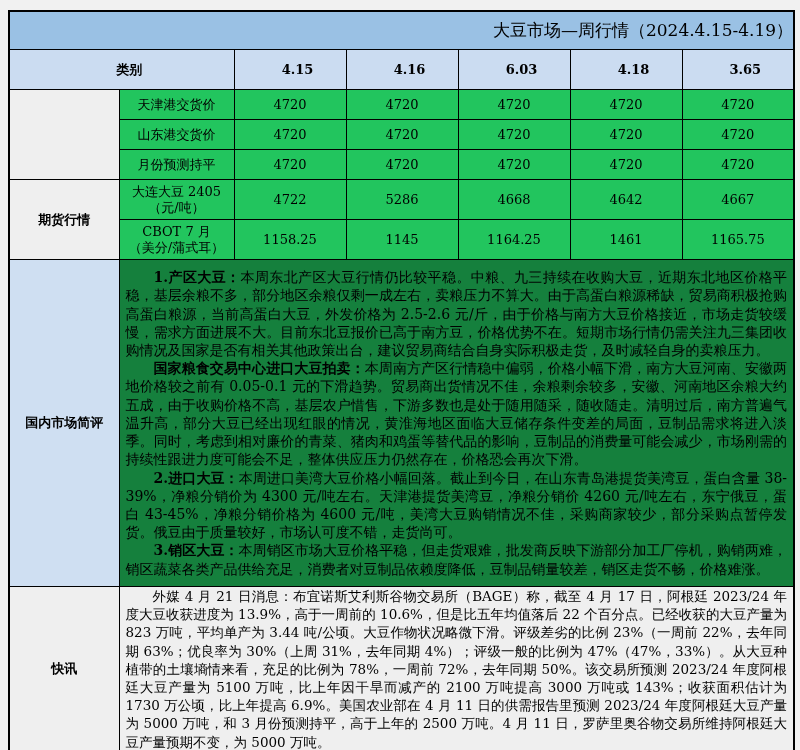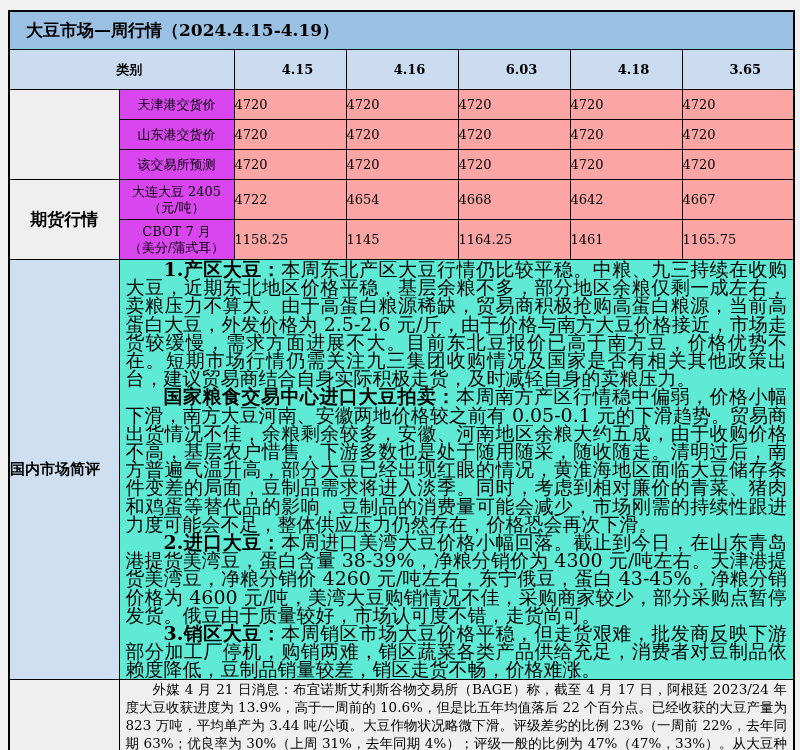--- a/index.html
+++ b/index.html
@@ -16,68 +16,69 @@
     width:785px;
     border:2px solid #000;
   }
   td{
     border:1px solid #000;
     padding:0;
     overflow:hidden;
   }
   .title-cell{
     background:#9ac1e4;
-    text-align:left;
-    vertical-align:middle;
-    font-weight:bold;
+    text-align:right;
+    vertical-align:middle;
+    font-weight:normal;
     font-size:17px;
     height:37px;
     padding-left:16px;
   }
   .head-cell{
     background:#cbdcf1;
     text-align:center;
     vertical-align:middle;
     font-weight:bold;
     font-size:13px;
     height:39px;
     padding-left:15px;
   }
   .label-col{
     background:#efefef;
     text-align:center;
     vertical-align:middle;
     font-weight:bold;
-    font-size:17px;
+    font-size:13px;
   }
   .item-cell{
-    background:#d946ef;
+    background:#22c55e;
     text-align:center;
     vertical-align:middle;
     font-size:13px;
   }
   .val-cell{
-    background:#fca5a5;
-    text-align:left;
+    background:#22c55e;
+    text-align:center;
     vertical-align:middle;
     font-size:13px;
   }
   .spot-row td{height:29px;}
   .fut-row td{height:39px;}
   .two-line div{line-height:16px;}
   .review-label{
     background:#cfdff2;
-    vertical-align:middle;
-    font-weight:bold;
-    font-size:15px;
+    text-align:center;
+    vertical-align:middle;
+    font-weight:bold;
+    font-size:13px;
   }
   .review-cell{
-    background:#5eead4;
-    vertical-align:middle;
-    font-size:19px;
+    background:#15803d;
+    vertical-align:middle;
+    font-size:14px;
     height:326px;
   }
   .news-label{
     background:#efefef;
     text-align:center;
     vertical-align:middle;
     font-weight:bold;
     font-size:13px;
   }
   .news-cell{
@@ -137,36 +138,36 @@
     <tr class="spot-row">
       <td class="item-cell">山东港交货价</td>
       <td class="val-cell">4720</td>
       <td class="val-cell">4720</td>
       <td class="val-cell">4720</td>
       <td class="val-cell">4720</td>
       <td class="val-cell">4720</td>
     </tr>
 
     <tr class="spot-row">
-      <td class="item-cell">该交易所预测</td>
+      <td class="item-cell">月份预测持平</td>
       <td class="val-cell">4720</td>
       <td class="val-cell">4720</td>
       <td class="val-cell">4720</td>
       <td class="val-cell">4720</td>
       <td class="val-cell">4720</td>
     </tr>
 
     <tr class="fut-row">
       <td class="label-col" rowspan="2">期货行情</td>
       <td class="item-cell two-line">
         <div>大连大豆 2405</div>
         <div>（元/吨）</div>
       </td>
       <td class="val-cell">4722</td>
-      <td class="val-cell">4654</td>
+      <td class="val-cell">5286</td>
       <td class="val-cell">4668</td>
       <td class="val-cell">4642</td>
       <td class="val-cell">4667</td>
     </tr>
 
     <tr class="fut-row">
       <td class="item-cell two-line">
         <div>CBOT 7 月</div>
         <div>（美分/蒲式耳）</div>
       </td>

